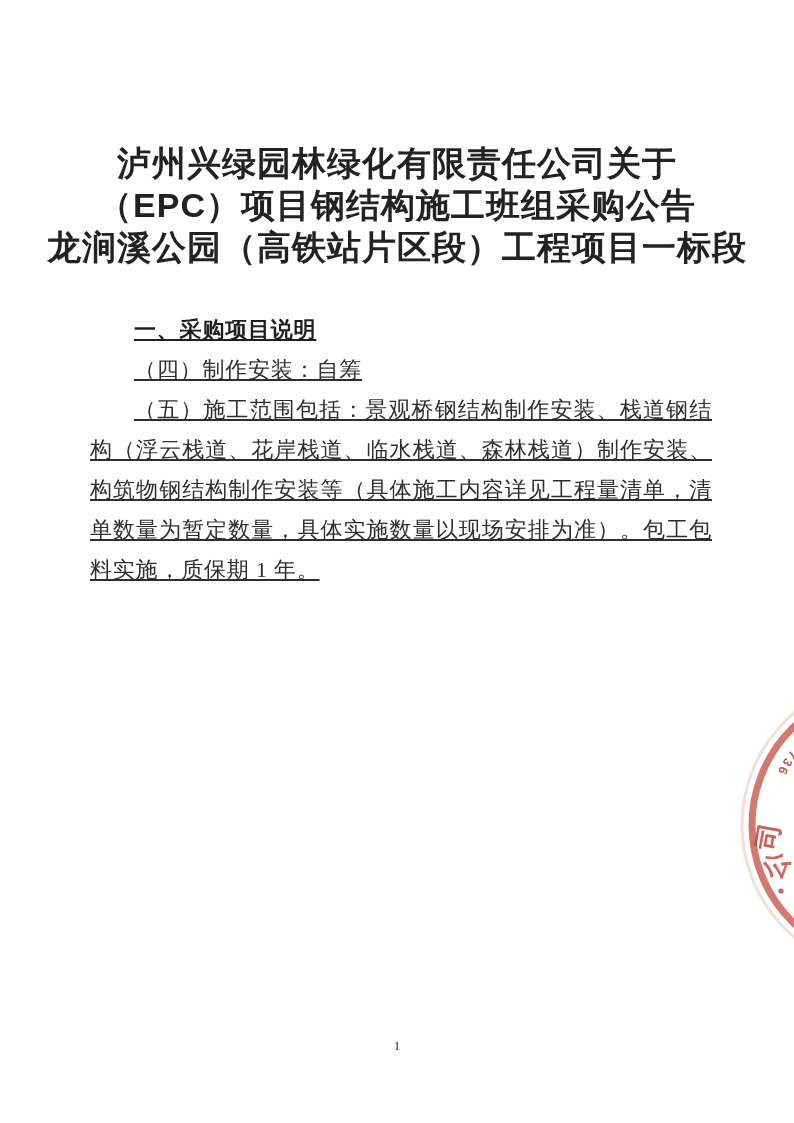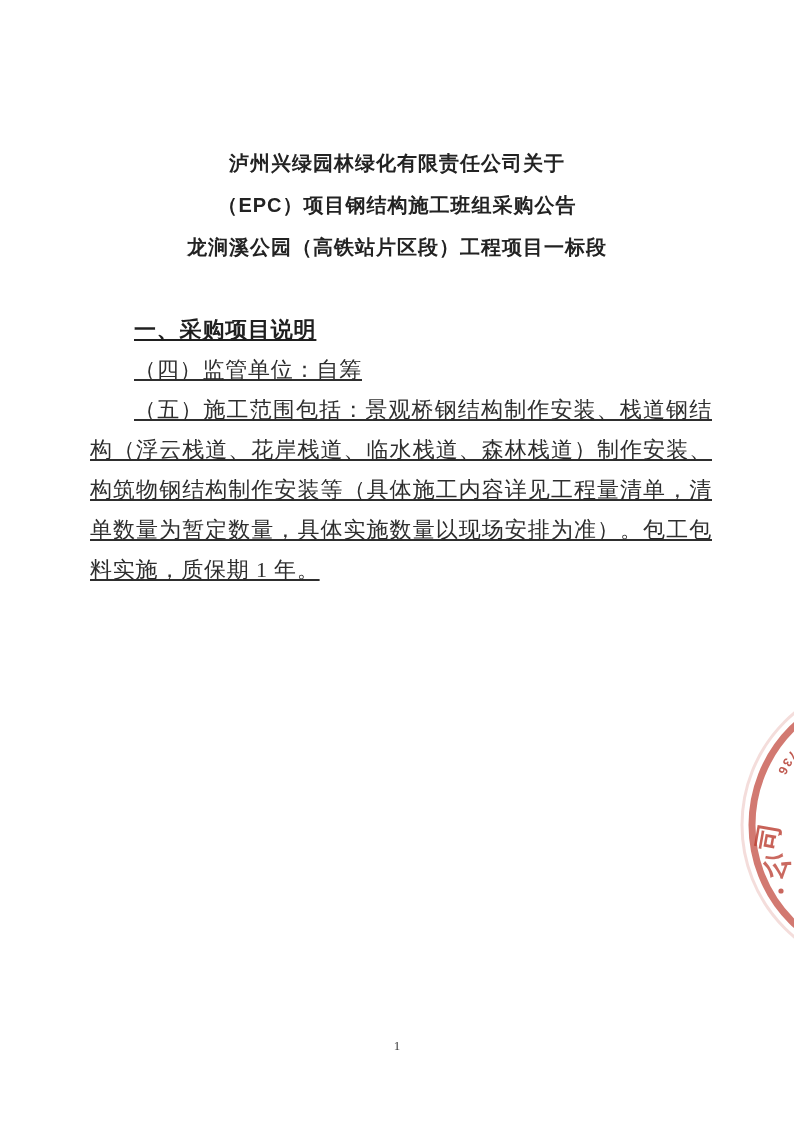--- a/index.html
+++ b/index.html
@@ -15,21 +15,21 @@
     background: #ffffff;
     overflow: hidden;
     color: #2b2b2b;
     box-sizing: border-box;
   }
   .title-block {
     margin-top: 142px;
     text-align: center;
     font-family: "Liberation Sans", "DejaVu Sans", sans-serif;
     font-weight: 700;
-    font-size: 20px;
+    font-size: 34px;
     line-height: 42px;
     color: #222222;
     letter-spacing: 1px;
   }
   .content {
     width: 622px;
     margin-left: 90px;
     margin-top: 42px;
     font-family: "Liberation Serif", "DejaVu Serif", serif;
     font-size: 22px;
@@ -85,21 +85,21 @@
 <div class="page">
 
   <div class="title-block">
     <div>泸州兴绿园林绿化有限责任公司关于</div>
     <div>（EPC）项目钢结构施工班组采购公告</div>
     <div>龙涧溪公园（高铁站片区段）工程项目一标段</div>
   </div>
 
   <div class="content">
     <p class="section-heading">一、采购项目说明</p>
-    <p>（四）监管单位：自筹</p>
+    <p>（四）制作安装：自筹</p>
     <p>（五）施工范围包括：景观桥钢结构制作安装、栈道钢结构（浮云栈道、花岸栈道、临水栈道、森林栈道）制作安装、构筑物钢结构制作安装等（具体施工内容详见工程量清单，清单数量为暂定数量，具体实施数量以现场安排为准）。包工包料实施，质保期 1 年。</p>
   </div>
 
   <svg class="stamp-svg" width="134" height="460" viewBox="660 640 134 460">
 
     <circle cx="888" cy="825" r="146" fill="none" stroke="#c1453a" stroke-width="3" opacity="0.18"></circle>
 
     <circle cx="888" cy="825" r="136" fill="none" stroke="#c1453a" stroke-width="7" opacity="0.72"></circle>
 
     <path id="digitArc" d="M 827 719 A 122 122 0 0 0 766 836" fill="none"></path>

